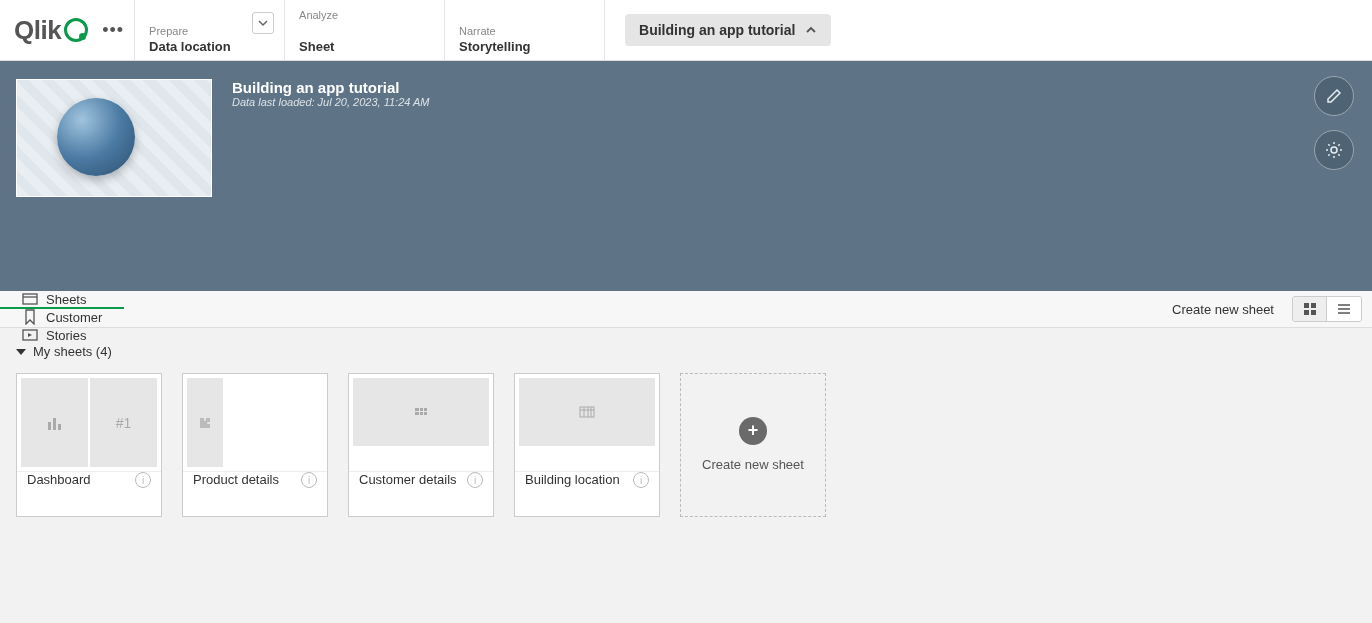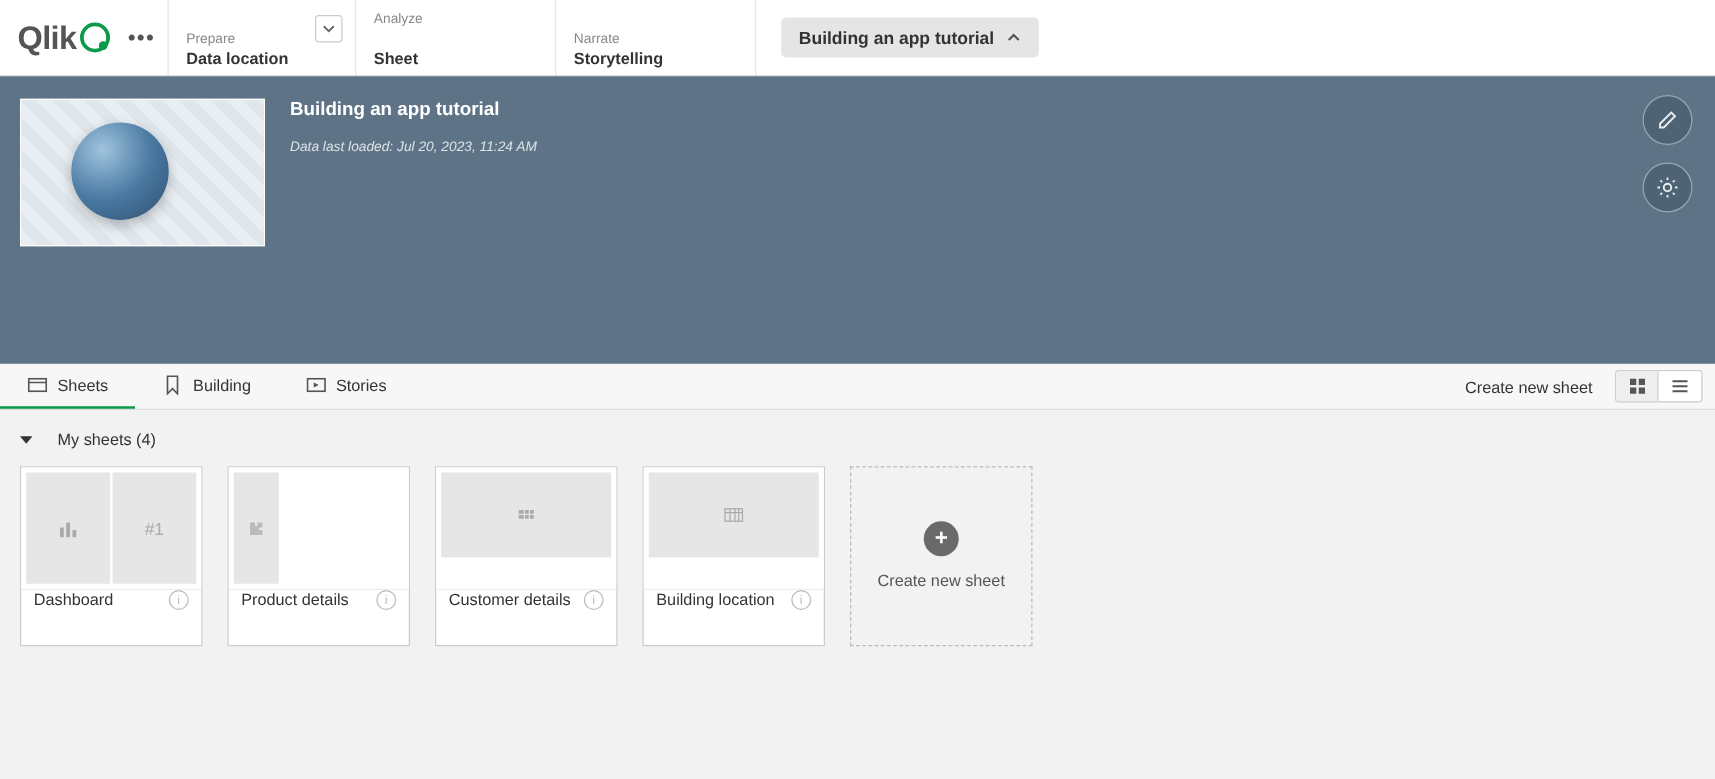--- a/index.html
+++ b/index.html
@@ -125,21 +125,21 @@
   }
   .hero-thumb .globe {
     position: absolute;
     width: 78px; height: 78px;
     left: 40px; top: 18px;
     border-radius: 50%;
     background: radial-gradient(circle at 32% 28%, #a0c4de 0%, #4b7aa3 50%, #2d4f6e 100%);
     box-shadow: 0 4px 10px rgba(0,0,0,0.25);
   }
   .hero-title { font-size: 15px; font-weight: 700; }
-  .hero-sub { font-size: 11px; font-style: italic; margin-top: 16px; color: #dce2e6;}
+  .hero-sub { font-size: 11px; font-style: italic; margin-top: 0; color: #dce2e6;}
   .hero-text { margin-left: 20px; }
   .hero-actions {
     position: absolute;
     right: 18px; top: 15px;
     display: flex; flex-direction: column; gap: 14px;
   }
   .circle-btn {
     width: 40px; height: 40px;
     border-radius: 50%;
     border: 1px solid #9aa6b1;
@@ -151,21 +151,21 @@
     cursor: pointer;
   }
   
   .tabs-row {
     height: 37px;
     background: #f7f7f7;
     border-bottom: 1px solid #ddd;
     display: flex;
     align-items: stretch;
   }
-  .tabs-left { display: flex; }
+  .tabs-left { display: flex; flex-direction: column; }
   .tab {
     display: flex; align-items: center; gap: 8px;
     padding: 0 22px;
     font-size: 13px;
     color: #333;
     cursor: pointer;
     border-bottom: 2px solid transparent;
   }
   .tab.active { border-bottom: 2px solid #0a9a4a; font-weight: 500;}
   .tab svg { width: 16px; height: 16px; }
@@ -185,21 +185,21 @@
   .view-toggle button {
     width: 34px; background: #fff; border: none; border-right: 1px solid #ccc;
     display: inline-flex; align-items: center; justify-content: center;
     cursor: pointer; font-size: 14px; color: #555;
   }
   .view-toggle button:last-child { border-right: none; }
   .view-toggle button.active { background: #eee; }
   
   .content { padding: 16px; }
   .group-header {
-    display: flex; align-items: center; gap: 20px;
+    display: flex; align-items: center; gap: 7px;
     font-size: 13px; color: #333; margin-bottom: 14px;
     cursor: pointer;
   }
   .cards {
     display: flex; gap: 20px;
   }
   .card {
     width: 146px; height: 144px;
     background: #fff; border: 1px solid #ccc;
     display: flex; flex-direction: column;
@@ -321,21 +321,21 @@
       <svg viewBox="0 0 16 16">
           <rect x="1" y="3" width="14" height="10" stroke="#555" fill="none" stroke-width="1.3"></rect>
           <line x1="1" y1="6" x2="15" y2="6" stroke="#555" stroke-width="1.3"></line>
         </svg>
       <span>Sheets</span>
     </div>
     <div class="tab">
       <svg viewBox="0 0 16 16">
           <path d="M4 1 L12 1 L12 15 L8 11 L4 15 Z" stroke="#555" fill="none" stroke-width="1.3"></path>
         </svg>
-      <span>Building</span>
+      <span>Customer</span>
     </div>
     <div class="tab">
       <svg viewBox="0 0 16 16">
           <rect x="1" y="3" width="14" height="10" stroke="#555" fill="none" stroke-width="1.3"></rect>
           <polygon points="6,6 6,10 10,8" fill="#555"></polygon>
         </svg>
       <span>Stories</span>
     </div>
   </div>
   <div class="tabs-right">

